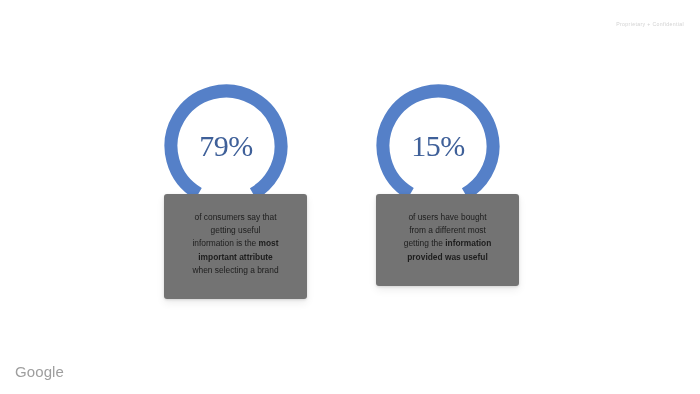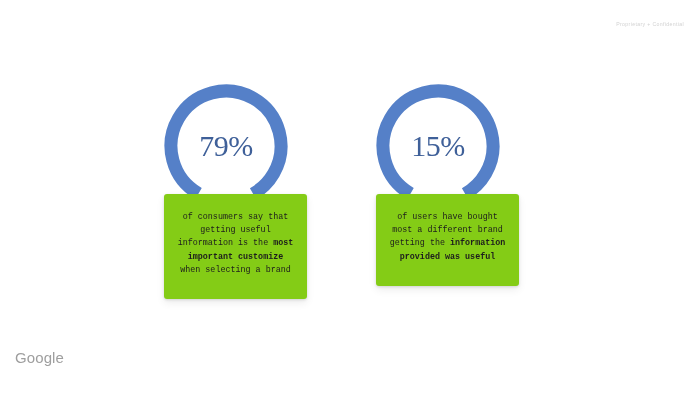--- a/index.html
+++ b/index.html
@@ -74,39 +74,39 @@
     color: #3f6099;
     letter-spacing: -0.5px;
   }
 
   
   .stat-card {
     position: relative;
     margin-top: -14px;
     width: 143px;
     box-sizing: border-box;
-    background: #84cc16;
+    background: #737373;
     border-radius: 3px;
     box-shadow: 0 1px 3px rgba(0,0,0,0.13), 0 4px 9px rgba(0,0,0,0.07);
     padding: 17px 8px 17px 8px;
     text-align: center;
-    font-family: Liberation Mono, monospace;
+    font-family: Liberation Sans, sans-serif;
     font-size: 8.4px;
     line-height: 13.2px;
     color: #1d1d1d;
     z-index: 2;
   }
   .stat-card.tall  { min-height: 105px; }
   .stat-card.short { min-height:  92px; }
 
   
   .google-logo {
     position: absolute;
     left: 15px;
-    bottom: 28px;
+    bottom: 14px;
     font-family: "Liberation Sans", sans-serif;
     font-size: 15px;
     color: #9e9e9e;
     letter-spacing: 0.1px;
     user-select: none;
   }
 </style>
 </head>
 <body>
 
@@ -115,32 +115,32 @@
 <div class="stats-row">
 
   <div class="stat-block">
     <div class="donut-wrap">
       <svg viewBox="0 0 124 124">
         <circle class="ring-arc" cx="62" cy="62" r="55" fill="none" stroke-linecap="butt" stroke-width="13" stroke="#5580c8" stroke-dasharray="287.9793265790644 57.59586531581289" transform="rotate(120 62 62)"></circle>
       </svg>
       <div class="donut-value" style="color: rgb(63, 96, 153);">79%</div>
     </div>
     <div class="stat-card tall">
-      <span class="caption"><span>of consumers say that</span><br><span>getting useful</span><br><span>information is the </span><span style="font-weight: bold; margin-top: 8px;">most</span><br><span style="font-weight: bold;">important customize</span><br><span>when selecting a brand</span></span>
+      <span class="caption"><span>of consumers say that</span><br><span>getting useful</span><br><span>information is the </span><span style="font-weight: bold; margin-top: 8px;">most</span><br><span style="font-weight: bold;">important attribute</span><br><span>when selecting a brand</span></span>
     </div>
   </div>
 
   <div class="stat-block">
     <div class="donut-wrap">
       <svg viewBox="0 0 124 124">
         <circle class="ring-arc" cx="62" cy="62" r="55" fill="none" stroke-linecap="butt" stroke-width="13" stroke="#5580c8" stroke-dasharray="287.9793265790644 57.59586531581289" transform="rotate(120 62 62)"></circle>
       </svg>
       <div class="donut-value" style="color: rgb(63, 96, 153);">15%</div>
     </div>
     <div class="stat-card short">
-      <span class="caption"><span>of users have bought</span><br><span>most a different brand</span><br><span>getting the </span><span style="font-weight: bold;">information</span><br><span style="font-weight: bold; margin-top: 34px;">provided was useful</span></span>
+      <span class="caption"><span>of users have bought</span><br><span>from a different most</span><br><span>getting the </span><span style="font-weight: bold;">information</span><br><span style="font-weight: bold; margin-top: 34px;">provided was useful</span></span>
     </div>
   </div>
 
 
 </div>
 
 <div class="google-logo">Google</div>
 
 </body></html>

